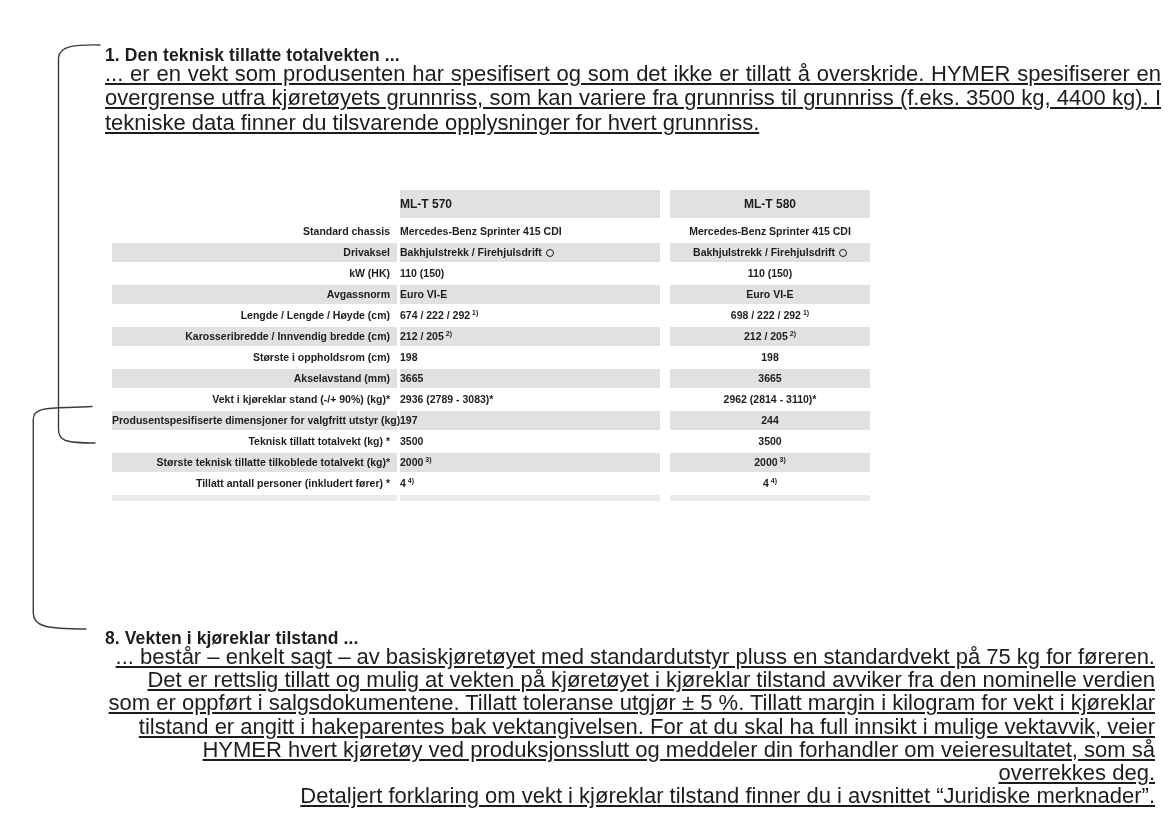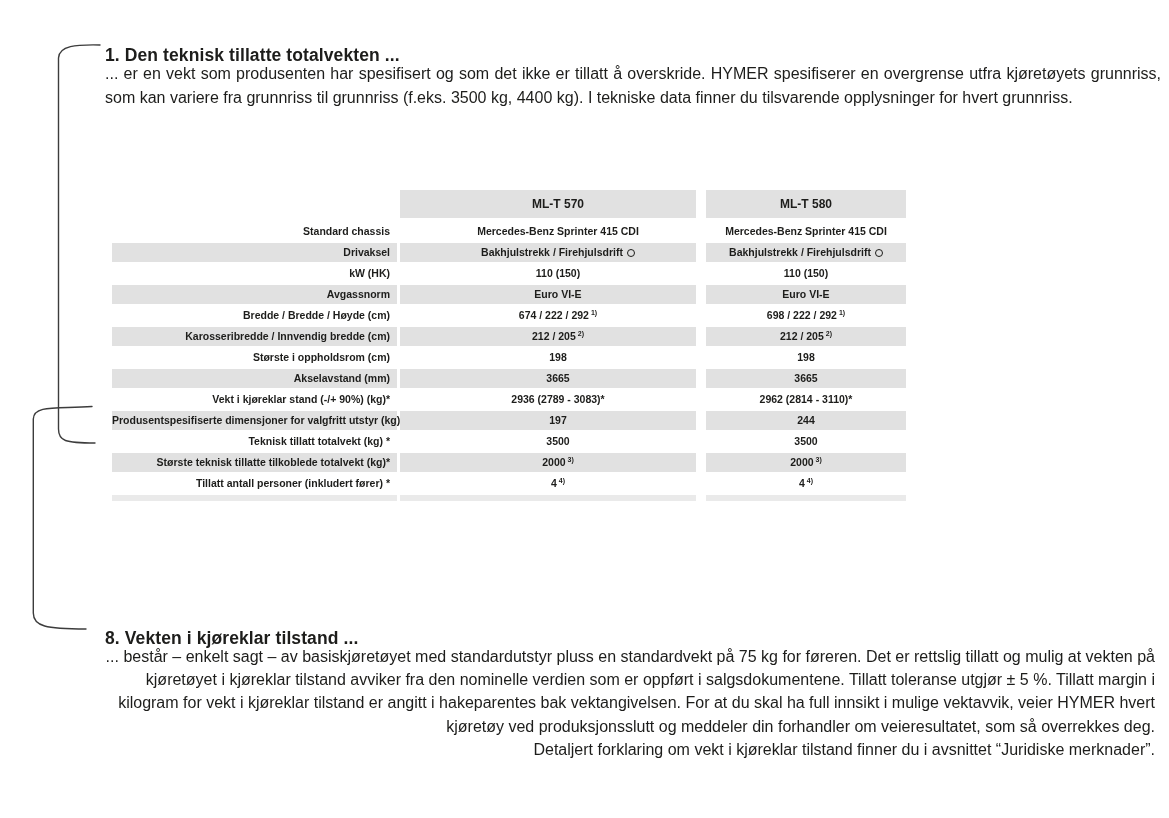--- a/index.html
+++ b/index.html
@@ -9,31 +9,31 @@
     font-family:"Liberation Sans", sans-serif; color:#1d1d1b;
   }
   .page { position:absolute; inset:0; }
   svg.connectors { position:absolute; left:0; top:0; width:1169px; height:818px; pointer-events:none; }
   svg.connectors path { fill:none; stroke:#3c3c3c; stroke-width:1.4; stroke-linecap:round; }
 
   .h { position:absolute; font-size:17.5px; font-weight:700; letter-spacing:0.1px;margin-top:12px; }
   .h1 { left:105px; top:33px; }
   .h2 { left:105px; top:616px; }
 
-  .p { position:absolute; font-size:16px; }
+  .p { position:absolute; font-size:22px;text-decoration:underline; }
   .p1 { left:105px; top:62px; width:1056px; text-align:justify; line-height:24.3px; }
   .p2 { left:105px; top:645px; width:1050px; text-align:right; line-height:23.2px; }
   .p2 p { margin:0; }
 
   .spec-table { position:absolute; left:112px; top:190px; font-size:10.5px; font-weight:700; }
   .t-row { display:flex; height:19px; margin-bottom:2px; }
   .t-head { height:28px; margin-bottom:4px; font-size:12px; }
   .t-head .t-c1, .t-head .t-c2 { line-height:28px; }
   .t-label { width:285px; margin-right:3px; text-align:right; padding-right:7px; line-height:19px; white-space:nowrap; }
-  .t-c1 { width:296px; margin-right:10px; text-align:center; line-height:19px; white-space:nowrap;padding-left:20px; }
+  .t-c1 { width:260px; margin-right:10px; text-align:left; line-height:19px; white-space:nowrap; }
   .t-c2 { width:200px; text-align:center; line-height:19px; white-space:nowrap; }
   .shaded { background:#e1e1e1; }
   .t-sliver { height:6px; margin-top:0; }
   .t-sliver > div { background:#eaeaea; }
   .t-sliver .t-label { background:#eaeaea; }
   sup.fn { font-size:7px; vertical-align:super; line-height:0; margin-left:2px; font-weight:700; }
   .opt-circle {
     display:inline-block; width:8px; height:8px; border:1.3px solid #1d1d1b;
     border-radius:50%; margin-left:4px; vertical-align:-1px; background:transparent;
   }
@@ -72,21 +72,21 @@
           <div class="t-label">kW (HK)</div>
           <div class="t-c1"><span>110 (150)</span></div>
           <div class="t-c2"><span>110 (150)</span></div>
         </div>
         <div class="t-row">
           <div class="t-label shaded">Avgassnorm</div>
           <div class="t-c1 shaded"><span>Euro VI-E</span></div>
           <div class="t-c2 shaded"><span>Euro VI-E</span></div>
         </div>
         <div class="t-row">
-          <div class="t-label">Bredde / Bredde / Høyde (cm)</div>
+          <div class="t-label">Lengde / Lengde / Høyde (cm)</div>
           <div class="t-c1"><span>674 / 222 / 292</span><sup class="fn">1)</sup></div>
           <div class="t-c2"><span>698 / 222 / 292</span><sup class="fn">1)</sup></div>
         </div>
         <div class="t-row">
           <div class="t-label shaded">Karosseribredde / Innvendig bredde (cm)</div>
           <div class="t-c1 shaded"><span>212 / 205</span><sup class="fn">2)</sup></div>
           <div class="t-c2 shaded"><span>212 / 205</span><sup class="fn">2)</sup></div>
         </div>
         <div class="t-row">
           <div class="t-label">Største i oppholdsrom (cm)</div>

